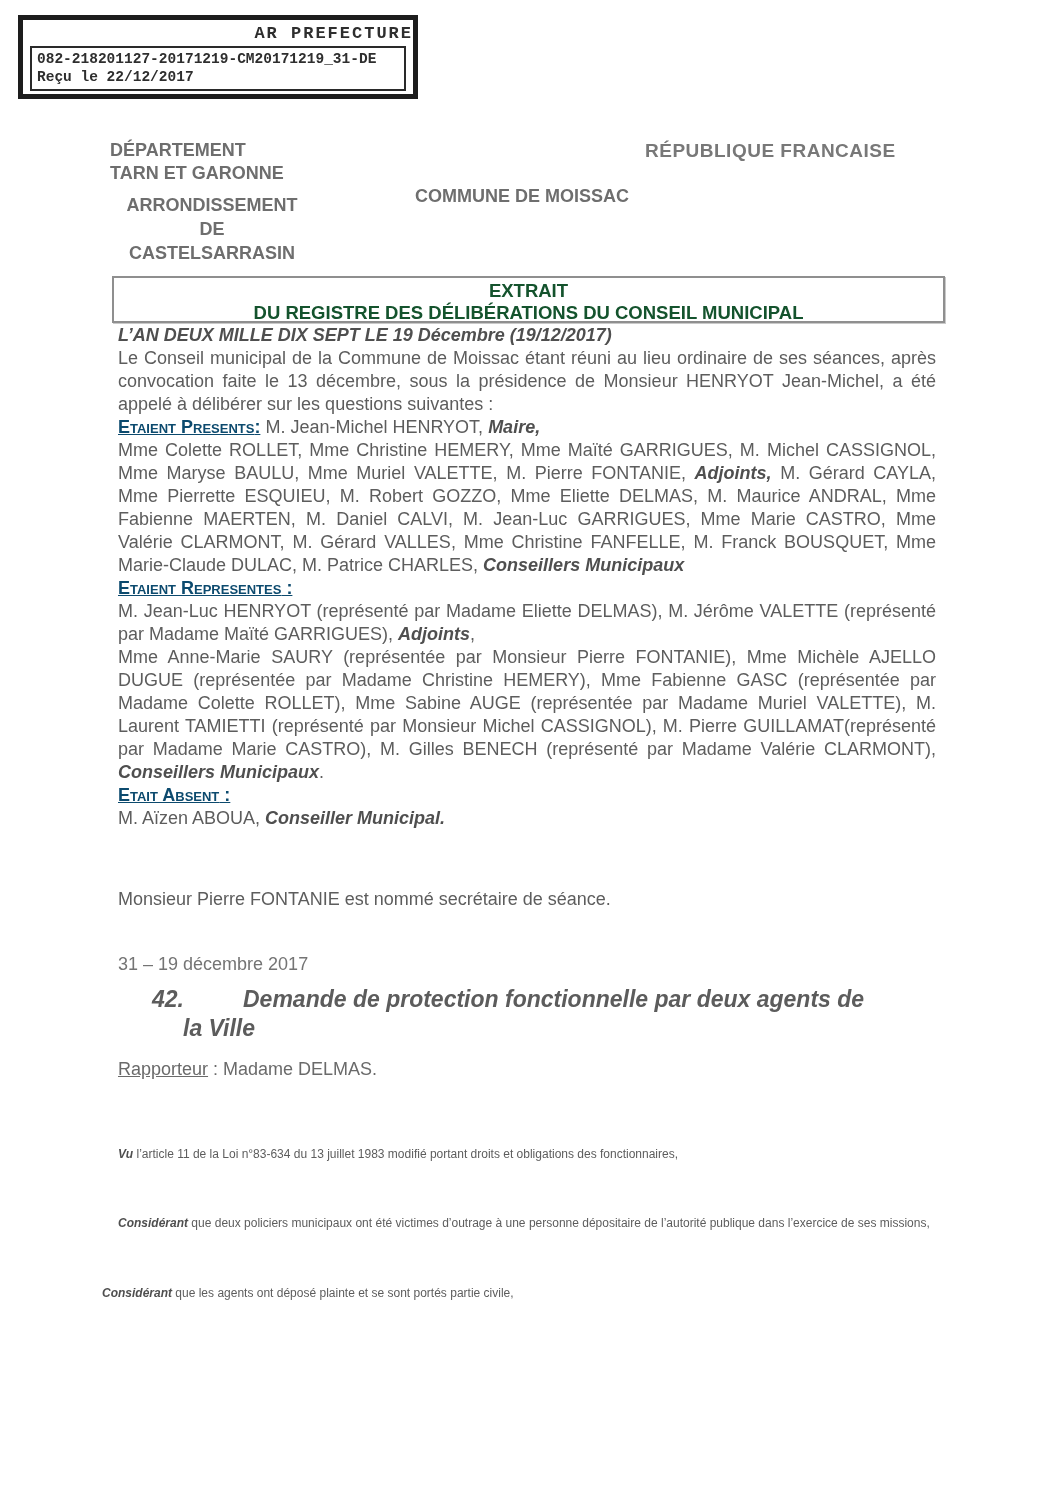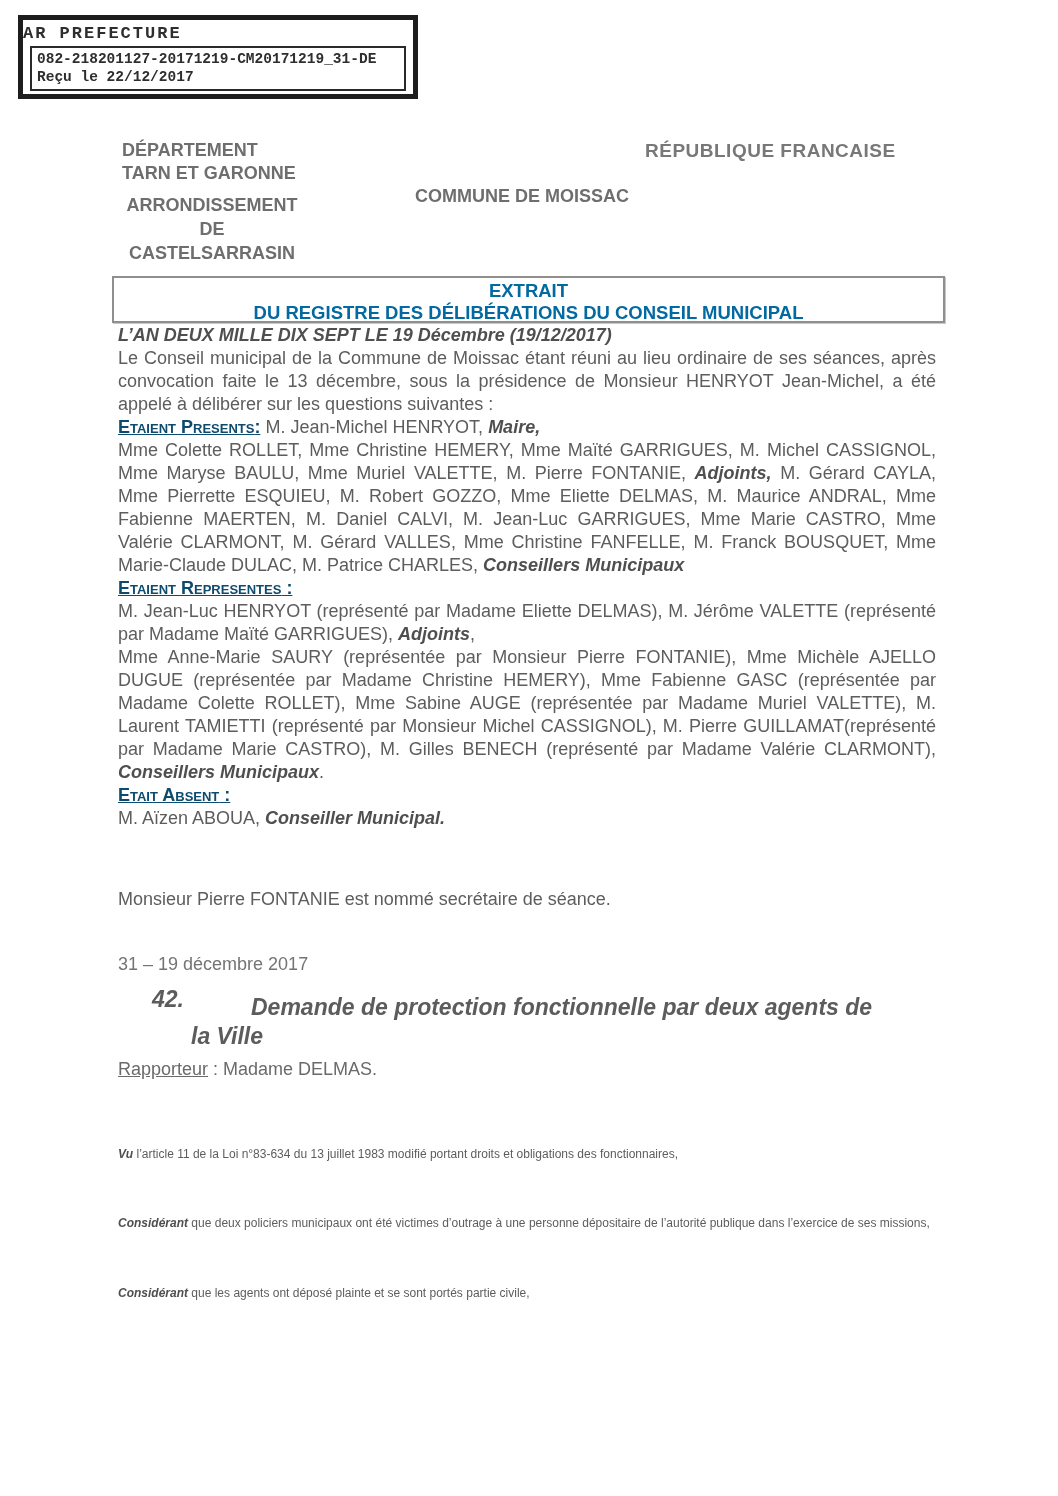--- a/index.html
+++ b/index.html
@@ -15,71 +15,71 @@
   .abs{position:absolute;box-sizing:border-box;}
 
   
   .ar-box{
     left:18px;top:15px;width:400px;height:84px;
     border:5px solid #1d1d1d;background:#fff;
     font-family:"Liberation Mono", monospace;
     color:#2e2e2e;
   }
   .ar-title{
-    text-align:left;font-weight:bold;font-size:17px;
+    text-align:right;font-weight:bold;font-size:17px;
     letter-spacing:2px;margin-top:4px;
   }
   .ar-inner{
     margin:3px 7px 0 7px;border:2px solid #2a2a2a;
     padding:2px 5px 3px 5px;
     font-weight:bold;font-size:14.5px;line-height:18px;
     white-space:nowrap;
   }
 
   
   .hdr{font-weight:bold;color:#6e6e6e;font-size:18px;line-height:23px;}
-  .dept{left:122px;top:139px;}
+  .dept{left:110px;top:139px;}
   .republic{left:645px;top:139px;font-size:19px;letter-spacing:.5px;color:#787878;}
   .commune{left:0;top:185px;width:1044px;text-align:center;}
   .arrond{left:122px;top:193px;width:180px;text-align:center;line-height:24px;}
 
   
   .extrait-box{
     left:112px;top:276px;width:833px;height:47px;
     border:2px solid #8f8f8f;
     box-shadow:1px 1px 0 #c9c9c9;
     text-align:center;font-weight:bold;font-size:18.5px;line-height:22px;
-    color:#0369a1;padding-top:2px;
+    color:#14532d;padding-top:2px;
   }
 
   
   .body-blk{left:118px;top:324px;width:818px;font-size:18px;line-height:23px;}
   .body-blk p{margin:0;}
   .just{text-align:justify;}
   b{font-weight:bold;color:#4f4f4f;font-style:italic;}
   .lbl{
     font-variant:small-caps;font-weight:bold;color:#0c4a6e;
     text-decoration:underline;
   }
 
   .secretary{left:118px;top:889px;font-size:18px;}
   .refline{left:118px;top:954px;font-size:18px;color:#747474;}
 
   .title-blk{left:118px;top:985px;width:760px;font-size:23px;line-height:29px;
     font-weight:bold;font-style:italic;color:#5c5c5c;}
   .title-num{position:absolute;left:34px;top:0;}
-  .title-text{margin:8px;padding-left:65px;text-indent:60px;width:690px;}
+  .title-text{margin:0;padding-left:65px;text-indent:60px;width:690px;}
 
   .rapporteur{left:118px;top:1059px;font-size:18px;color:#6a6a6a;}
   .rapporteur .u{text-decoration:underline;}
 
   .law{width:818px;font-size:12px;line-height:20px;text-align:justify;}
   .vu{left:118px;top:1144px;}
   .cons1{left:118px;top:1213px;}
-  .cons2{left:118px;top:1283px;}
+  .cons2{left:102px;top:1283px;}
 </style>
 </head>
 <body>
 
 <div class="page">
 
   <div class="abs ar-box">
     <div class="ar-title">AR PREFECTURE</div>
     <div class="ar-inner">
       <div>082-218201127-20171219-CM20171219_31-DE</div>

